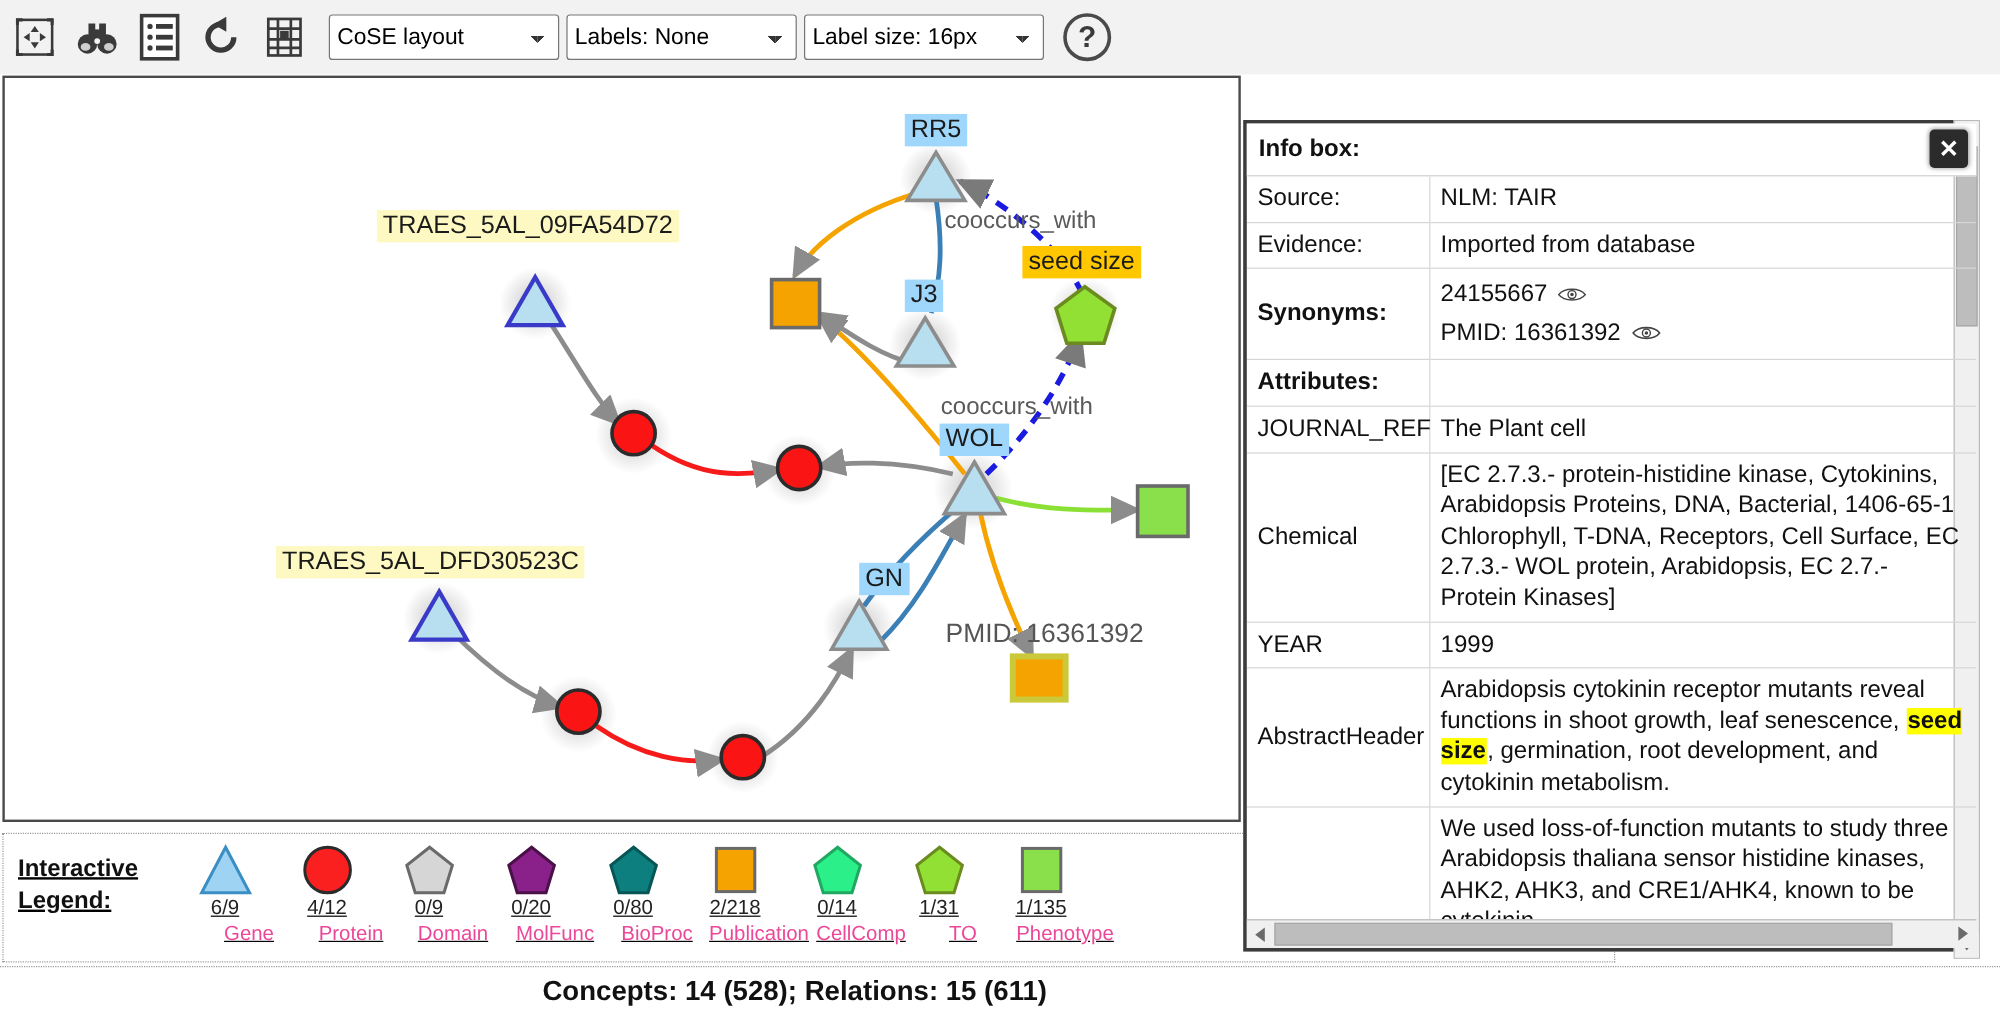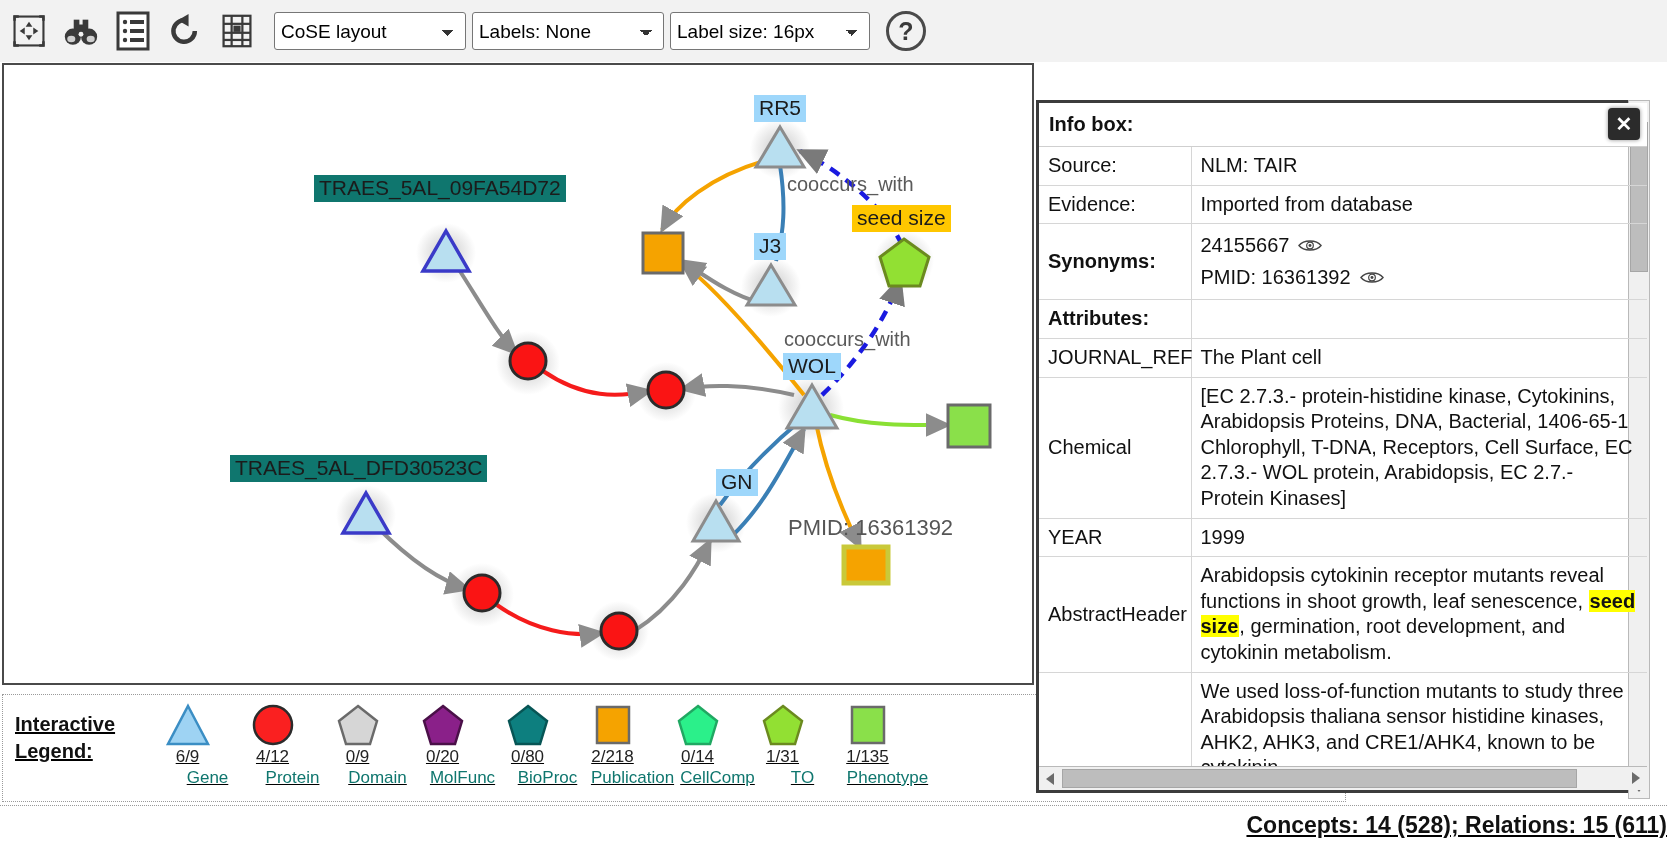--- a/index.html
+++ b/index.html
@@ -53,21 +53,21 @@
     background:#fff; border:2px solid #4a4a4a;
   }
   .graph-canvas { position:absolute; inset:0; overflow:hidden; }
   .graph-canvas svg { position:absolute; left:0; top:0; }
 
   .node-label {
     position:absolute; font-size:21px; color:#1b1b1b; white-space:nowrap;
     padding:1px 5px; line-height:1.18; font-family:"Liberation Sans", sans-serif;
   }
   .lbl-blue { background:#9ed7fb; }
-  .lbl-yellow { background:#0f766e; }
+  .lbl-yellow { background:#fef9c3; }
   .lbl-gold { background:#ffc700; }
   .lbl-plain { background:transparent; color:#555; }
   .edge-label {
     position:absolute; font-size:20px; color:#5a5a5a; white-space:nowrap;
     font-family:"Liberation Sans", sans-serif;
   }
 
   
   .legend {
     position:absolute; left:2px; top:694px; width:1344px; height:108px;
@@ -78,28 +78,28 @@
     font-size:20px; font-weight:bold; color:#111; line-height:1.35;
     width:130px; margin-left:12px; margin-top:10px;
   }
   .legend-items { display:flex; align-items:flex-start; }
   .legend-item {
     width:85px; display:flex; flex-direction:column; align-items:center;
     cursor:pointer;
   }
   .legend-shape { height:48px; display:flex; align-items:center; justify-content:center;}
   .legend-count { font-size:17px; color:#222; margin-top:-2px; }
-  .legend-name { font-size:17px; color:#0f766e; margin-top:1px;margin-left:40px; }
+  .legend-name { font-size:17px; color:#ec4899; margin-top:1px;margin-left:40px; }
 
   
   .statusbar {
     position:absolute; left:0; top:805px; width:1667px; height:54px;
     border-top:1px dotted #9a9a9a;
-    background:#fff; display:flex; align-items:flex-start; justify-content:flex-end;
-    padding-top:6px; padding-left:452px;text-decoration:underline;
+    background:#fff; display:flex; align-items:flex-start; justify-content:flex-start;
+    padding-top:6px; padding-left:452px;
   }
   .statusbar span { font-size:23px; font-weight:bold; color:#111; }
 
   
   .infobox {
     position:absolute; left:1036px; top:64px; width:614px; height:693px;
     background:#fff; border:3px solid #3c3c3c;
     display:flex; flex-direction:column;margin-top:36px;
   }
   .infobox-head {

